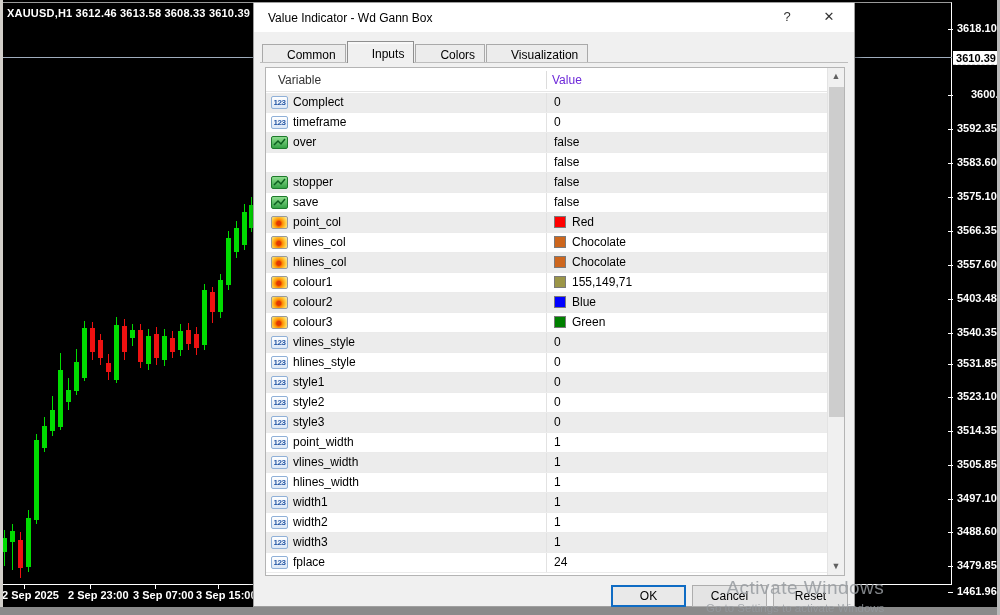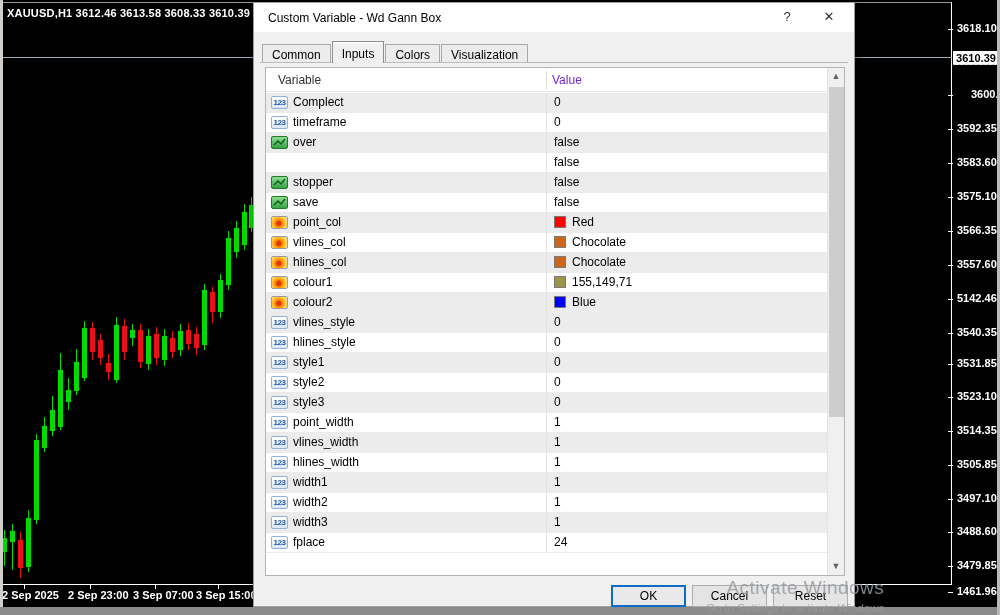--- a/index.html
+++ b/index.html
@@ -31,21 +31,21 @@
   #dialog { position:absolute; left:253px; top:2px; width:602px; height:605px; background:#f0f0f0;
     border:1px solid #9f9f9f; box-shadow:2px 3px 8px rgba(0,0,0,.55); z-index:20; font-size:12px; }
   .titlebar { position:absolute; left:0; top:0; right:0; height:29px; background:#fff; }
   .titlebar .title { position:absolute; left:14px; top:8px; font-size:12px; color:#000; }
   .btn-help { position:absolute; right:56px; top:6px; width:22px; height:18px; text-align:center;
     color:#333; font-size:13px; cursor:default; }
   .btn-close { position:absolute; right:14px; top:6px; width:22px; height:18px; text-align:center;
     color:#333; font-size:13px; cursor:default; }
 
   .tabstrip { position:absolute; left:8px; top:38px; height:22px; display:flex; align-items:flex-end; }
-  .tab { padding:3px 9px 4px 9px; border:1px solid #a9a9a9; border-bottom:none; background:#ececec;
+  .tab { padding:3px 9px 4px 24px; border:1px solid #a9a9a9; border-bottom:none; background:#ececec;
     color:#000; font-size:12px; margin-right:1px; height:19px; position:relative; }
   .tab.selected { background:#f0f0f0; height:22px; padding-top:5px; z-index:2;
     border-color:#8f8f8f; box-shadow:inset 0 2px 0 #f8f8f8; }
   .tabline { position:absolute; left:6px; right:6px; top:59px; height:1px; background:#bdbdbd; }
 
   .panel { position:absolute; left:11px; top:64px; width:580px; height:509px; background:#fff;
     border:1px solid #b4b4b4; overflow:hidden; }
   .thead { position:relative; height:24px; background:#fff; border-bottom:1px solid #e6e6e6; }
   .thead .col1 { position:absolute; left:12px; top:5px; color:#333; }
   .thead .col2 { position:absolute; left:286px; top:5px; color:#6d28d9; }
@@ -166,21 +166,21 @@
         <div class="price-label" style="top: 122px;">3592.35</div>
         <div class="price-tick" style="top: 163px;"></div>
         <div class="price-label" style="top: 156px;">3583.60</div>
         <div class="price-tick" style="top: 197px;"></div>
         <div class="price-label" style="top: 190px;">3575.10</div>
         <div class="price-tick" style="top: 231px;"></div>
         <div class="price-label" style="top: 224px;">3566.35</div>
         <div class="price-tick" style="top: 265px;"></div>
         <div class="price-label" style="top: 258px;">3557.60</div>
         <div class="price-tick" style="top: 299px;"></div>
-        <div class="price-label" style="top: 292px;">5142.46</div>
+        <div class="price-label" style="top: 292px;">5403.48</div>
         <div class="price-tick" style="top: 333px;"></div>
         <div class="price-label" style="top: 326px;">3540.35</div>
         <div class="price-tick" style="top: 364px;"></div>
         <div class="price-label" style="top: 357px;">3531.85</div>
         <div class="price-tick" style="top: 397px;"></div>
         <div class="price-label" style="top: 390px;">3523.10</div>
         <div class="price-tick" style="top: 431px;"></div>
         <div class="price-label" style="top: 424px;">3514.35</div>
         <div class="price-tick" style="top: 465px;"></div>
         <div class="price-label" style="top: 458px;">3505.85</div>
@@ -201,21 +201,21 @@
         <div class="time-label" style="left: 68px;">2 Sep 23:00</div>
         <div class="time-tick" style="left: 155px;"></div>
         <div class="time-label" style="left: 133px;">3 Sep 07:00</div>
         <div class="time-tick" style="left: 218px;"></div>
         <div class="time-label" style="left: 196px;">3 Sep 15:00</div>
       </div>
   </div>
 
   <div id="dialog">
     <div class="titlebar">
-      <span class="title">Custom Variable - Wd Gann Box</span>
+      <span class="title">Value Indicator - Wd Gann Box</span>
       <span class="btn-help">?</span>
       <span class="btn-close">✕</span>
     </div>
 
     <div class="tabstrip" id="tabstrip">
         <div class="tab">Common</div>
         <div class="tab selected">Inputs</div>
         <div class="tab">Colors</div>
         <div class="tab">Visualization</div>
       </div>
@@ -300,20 +300,27 @@
             </div>
             <div class="cell-val"><span class="swatch" style="background: rgb(155, 149, 71);"></span><span>155,149,71</span></div>
           </div>
           <div class="trow alt">
             <div class="cell-var">
               <span class="ricon color"></span>
               <span class="var-name">colour2</span>
             </div>
             <div class="cell-val"><span class="swatch" style="background: rgb(0, 0, 255);"></span><span>Blue</span></div>
           </div>
+          <div class="trow">
+            <div class="cell-var">
+              <span class="ricon color"></span>
+              <span class="var-name">colour3</span>
+            </div>
+            <div class="cell-val"><span class="swatch" style="background: rgb(0, 128, 0);"></span><span>Green</span></div>
+          </div>
           <div class="trow alt">
             <div class="cell-var">
               <span class="ricon num">123</span>
               <span class="var-name">vlines_style</span>
             </div>
             <div class="cell-val"><span>0</span></div>
           </div>
           <div class="trow">
             <div class="cell-var">
               <span class="ricon num">123</span>

